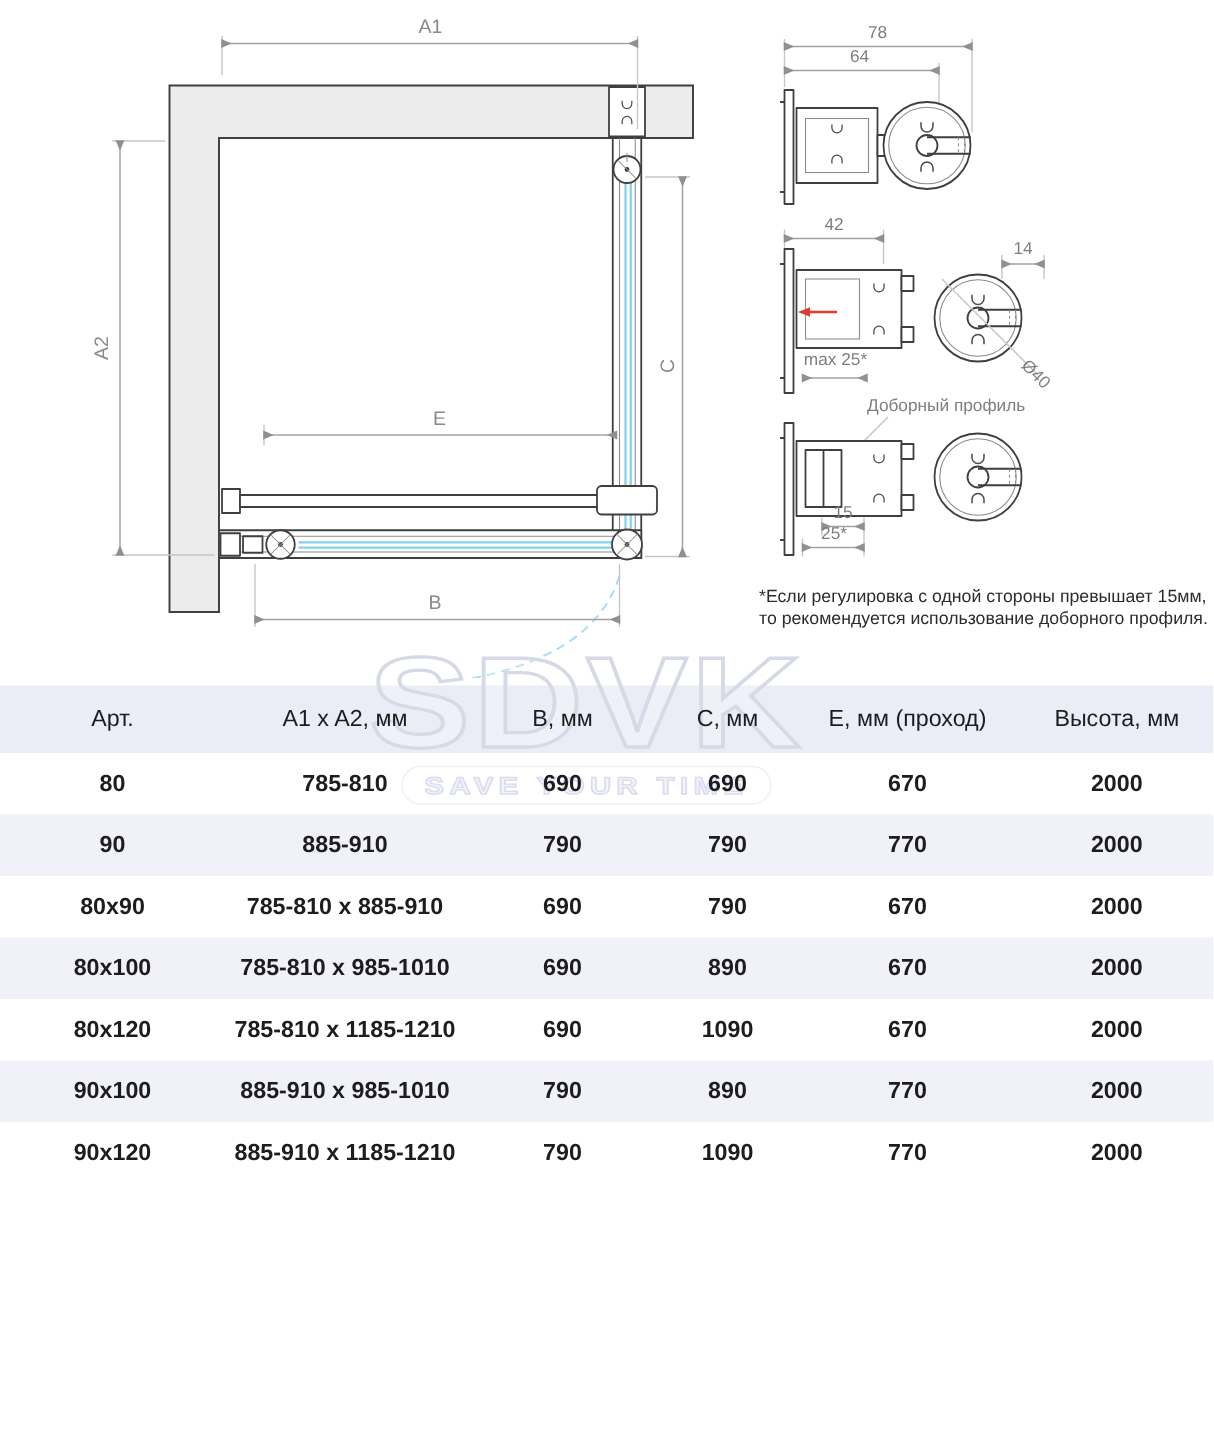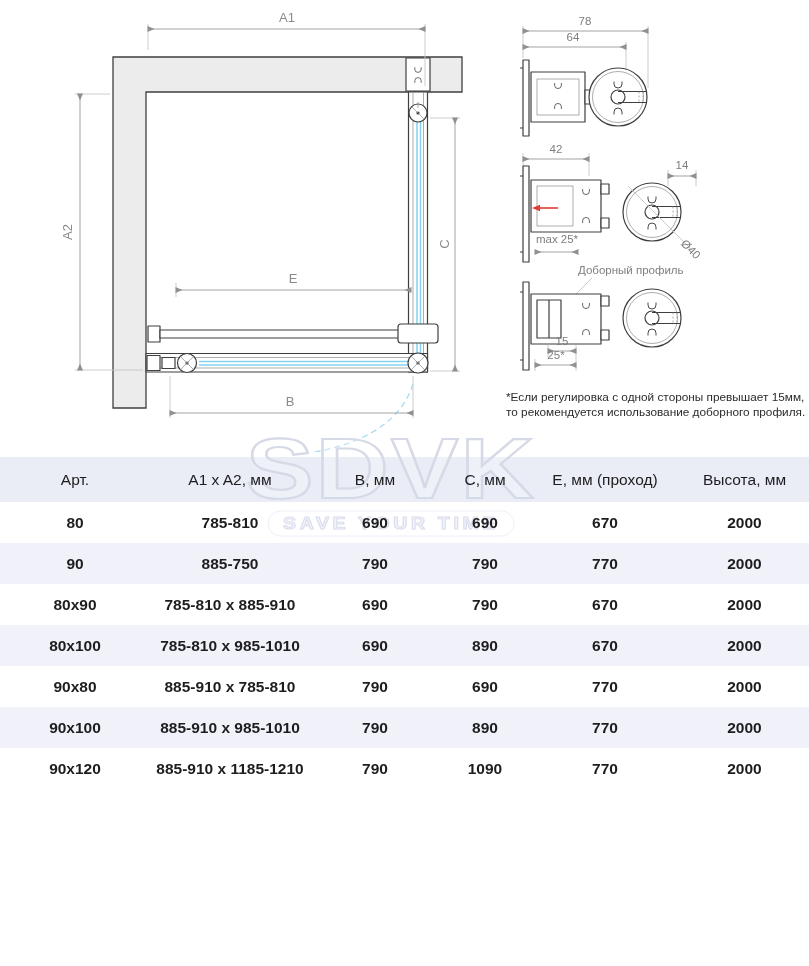--- a/index.html
+++ b/index.html
@@ -224,21 +224,21 @@
         <tr>
           <td><span>80</span></td>
           <td><span>785-810</span></td>
           <td><span>690</span></td>
           <td><span>690</span></td>
           <td><span>670</span></td>
           <td><span>2000</span></td>
         </tr>
         <tr>
           <td><span>90</span></td>
-          <td><span>885-750</span></td>
+          <td><span>885-910</span></td>
           <td><span>790</span></td>
           <td><span>790</span></td>
           <td><span>770</span></td>
           <td><span>2000</span></td>
         </tr>
         <tr>
           <td><span>80x90</span></td>
           <td><span>785-810 x 885-910</span></td>
           <td><span>690</span></td>
           <td><span>790</span></td>
@@ -247,25 +247,25 @@
         </tr>
         <tr>
           <td><span>80x100</span></td>
           <td><span>785-810 x 985-1010</span></td>
           <td><span>690</span></td>
           <td><span>890</span></td>
           <td><span>670</span></td>
           <td><span>2000</span></td>
         </tr>
         <tr>
-          <td><span>90x80</span></td>
-          <td><span>885-910 x 785-810</span></td>
-          <td><span>790</span></td>
-          <td><span>690</span></td>
-          <td><span>770</span></td>
+          <td><span>80x120</span></td>
+          <td><span>785-810 x 1185-1210</span></td>
+          <td><span>690</span></td>
+          <td><span>1090</span></td>
+          <td><span>670</span></td>
           <td><span>2000</span></td>
         </tr>
         <tr>
           <td><span>90x100</span></td>
           <td><span>885-910 x 985-1010</span></td>
           <td><span>790</span></td>
           <td><span>890</span></td>
           <td><span>770</span></td>
           <td><span>2000</span></td>
         </tr>

